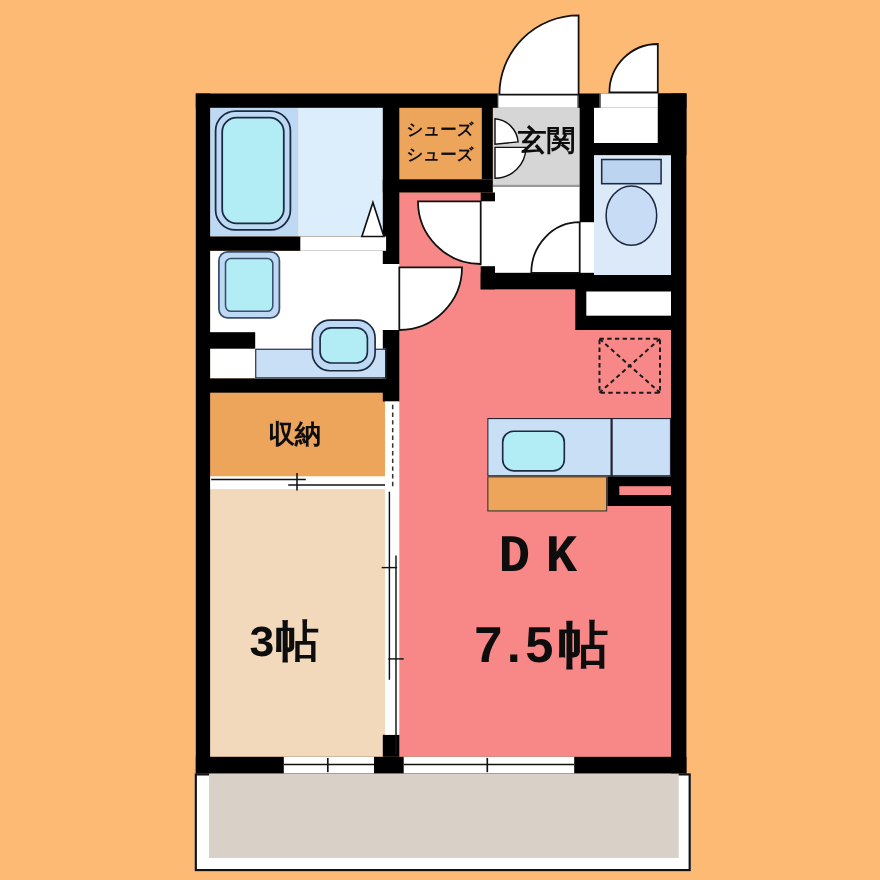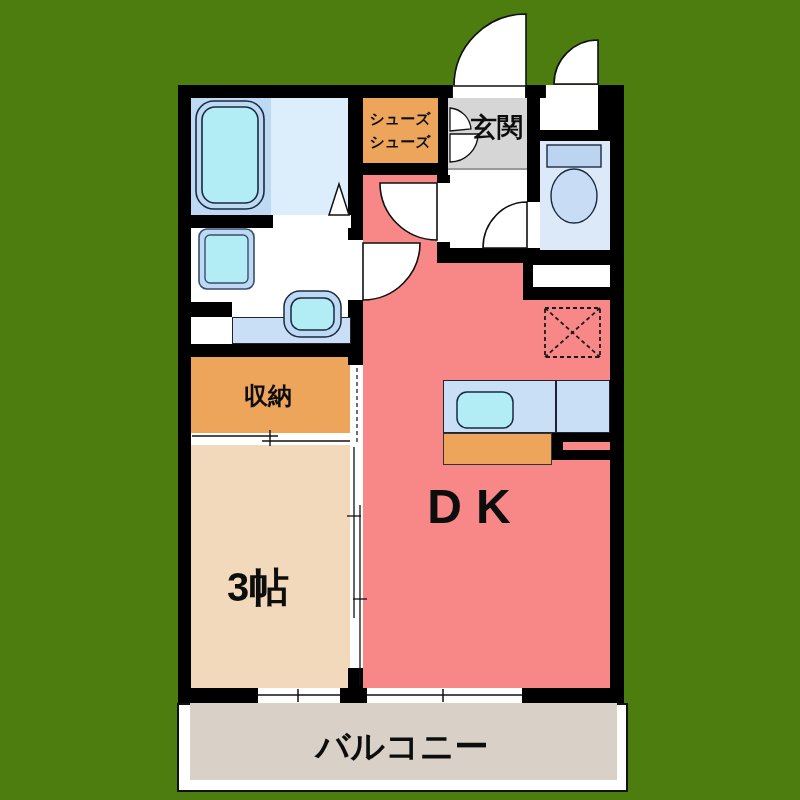--- a/index.html
+++ b/index.html
@@ -1,16 +1,16 @@
 <!DOCTYPE html>
 <html style="--wall: #000000; --dk-floor: #F88787; --western-room-floor: #F2D9BC; --storage-fill: #EDA55B; --entrance-floor: #D6D6D6; --balcony-floor: #D9D0C8; --bath-floor: #BDD9F3; --bath-floor-light: #DCEDFB; --fixture-cyan: #B2ECF5; --counter-blue: #C9DFF6; --toilet-floor: #DCE9F8; --toilet-tank: #BCD4EF; --toilet-bowl: #C8DCF5;"><head>
 <meta charset="utf-8">
 <style>
   html,body{margin:0;padding:0;background:#fff;}
-  #plan{position:relative;width:800px;height:800px;background:#4d7c0f;overflow:hidden;
+  #plan{position:relative;width:800px;height:800px;background:#fdba74;overflow:hidden;
         font-family:"Liberation Sans","DejaVu Sans",sans-serif;}
   .abs{position:absolute;}
   .wall{position:absolute;background:var(--wall,#000);}
   .open{position:absolute;background:#fff;}
   .lbl{position:absolute;transform:translate(-50%,-50%);font-weight:bold;color:#0d0d0d;
        white-space:nowrap;line-height:1;}
   .room-dk{background:var(--dk-floor,#F88787);}
   .room-western{background:var(--western-room-floor,#F2D9BC);}
   .fill-storage{background:var(--storage-fill,#EDA55B);}
   .room-entrance{background:var(--entrance-floor,#D6D6D6);border-bottom:2px solid #999;}
@@ -138,17 +138,17 @@
     <g stroke="#111" stroke-width="1.5">
       <line x1="367" y1="695" x2="522" y2="695"></line>
       <line x1="443" y1="689" x2="443" y2="702"></line>
     </g>
   </svg>
 
   <div class="lbl" style="left:400px;top:118px;font-size:15px;">シューズ</div>
   <div class="lbl" style="left:400px;top:141px;font-size:15px;">シューズ</div>
   <div class="lbl" style="left:497px;top:127px;font-size:26px;">玄関</div>
   <div class="lbl" style="left:268px;top:396px;font-size:24px;">収納</div>
-  <div class="lbl" style="left:258px;top:587px;font-size:40px;">3帖</div>
-  <div class="lbl" style="left:476px;top:507px;font-size:48px;letter-spacing:14px;">DK</div>
-  <div class="lbl" style="left:402px;top:746px;font-size:34px;">バルコニー</div>
+  <div class="lbl" style="left:258px;top:587px;font-size:40px;font-family:Liberation Mono, monospace;">3帖</div>
+  <div class="lbl" style="left:496px;top:507px;font-size:48px;letter-spacing:14px;font-family:Liberation Mono, monospace;">DK</div>
+  <div class="lbl" style="left:494px;top:586px;font-size:46px;letter-spacing:4px;">7.5帖</div>
 
 </div>
 
 </body></html>

